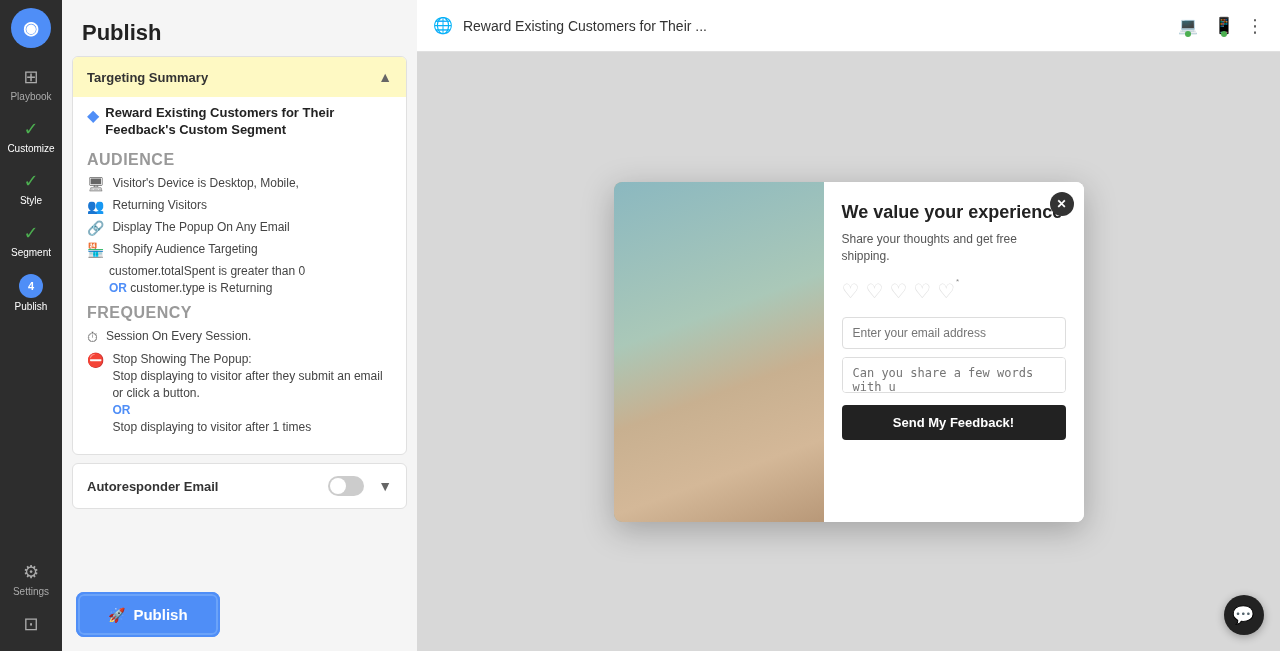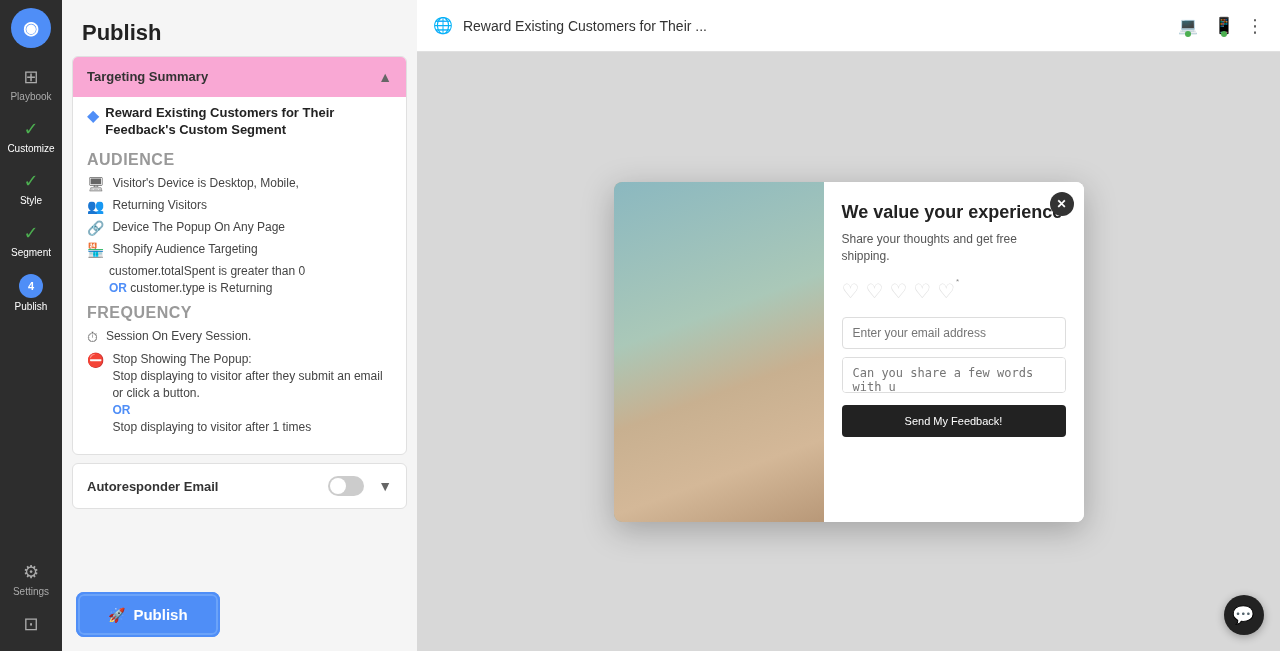--- a/index.html
+++ b/index.html
@@ -54,24 +54,24 @@
     }
 
     .targeting-summary-section {
       background: white;
       margin: 0 10px;
       border-radius: 6px;
       border: 1px solid #e0e0e0;
       overflow: hidden;
     }
     .section-header {
-      display: flex; align-items: flex-start; justify-content: space-between;
+      display: flex; align-items: center; justify-content: space-between;
       padding: 12px 14px;
       cursor: pointer;
-      background: #f9a8d4;
+      background: #fef9c3;
     }
     .section-header-title {
       font-size: 13px; font-weight: 600; color: #333;
     }
     .section-header-chevron {
       color: #666; font-size: 14px;
     }
 
     .targeting-body {
       padding: 8px 14px 14px;
@@ -255,21 +255,21 @@
       width: 100%; padding: 8px 10px; border: 1px solid #ddd; border-radius: 4px;
       font-size: 12px; color: #999; margin-bottom: 8px; outline: none;
     }
     .popup-textarea {
       width: 100%; padding: 8px 10px; border: 1px solid #ddd; border-radius: 4px;
       font-size: 12px; color: #999; margin-bottom: 12px; outline: none; resize: none;
       height: 36px;
     }
     .popup-submit-btn {
       width: 100%; background: #222; color: white; border: none; border-radius: 4px;
-      padding: 10px; font-size: 11px; font-weight: 400; cursor: pointer;
+      padding: 10px; font-size: 13px; font-weight: 700; cursor: pointer;
     }
 
     
     .chat-fab {
       position: absolute; bottom: 16px; right: 16px;
       width: 40px; height: 40px; background: #222; border-radius: 50%;
       display: flex; align-items: center; justify-content: center;
       cursor: pointer; color: white; font-size: 18px;
       box-shadow: 0 2px 8px rgba(0,0,0,0.3);
     }
@@ -343,21 +343,21 @@
       <div class="targeting-item">
         <span class="targeting-item-icon">🖥</span>
         <span class="targeting-item-text">Visitor's Device is Desktop, Mobile,</span>
       </div>
       <div class="targeting-item">
         <span class="targeting-item-icon">👥</span>
         <span class="targeting-item-text">Returning Visitors</span>
       </div>
       <div class="targeting-item">
         <span class="targeting-item-icon">🔗</span>
-        <span class="targeting-item-text">Device The Popup On Any Page</span>
+        <span class="targeting-item-text">Display The Popup On Any Email</span>
       </div>
       <div class="targeting-item">
         <span class="targeting-item-icon">🏪</span>
         <span class="targeting-item-text">Shopify Audience Targeting</span>
       </div>
       <div class="targeting-item">
         <span class="targeting-item-icon" style="width:14px;flex-shrink:0;"></span>
         <span class="targeting-item-text">
           customer.totalSpent is greater than 0<br>
           <span class="or-text">OR</span> customer.type is Returning

